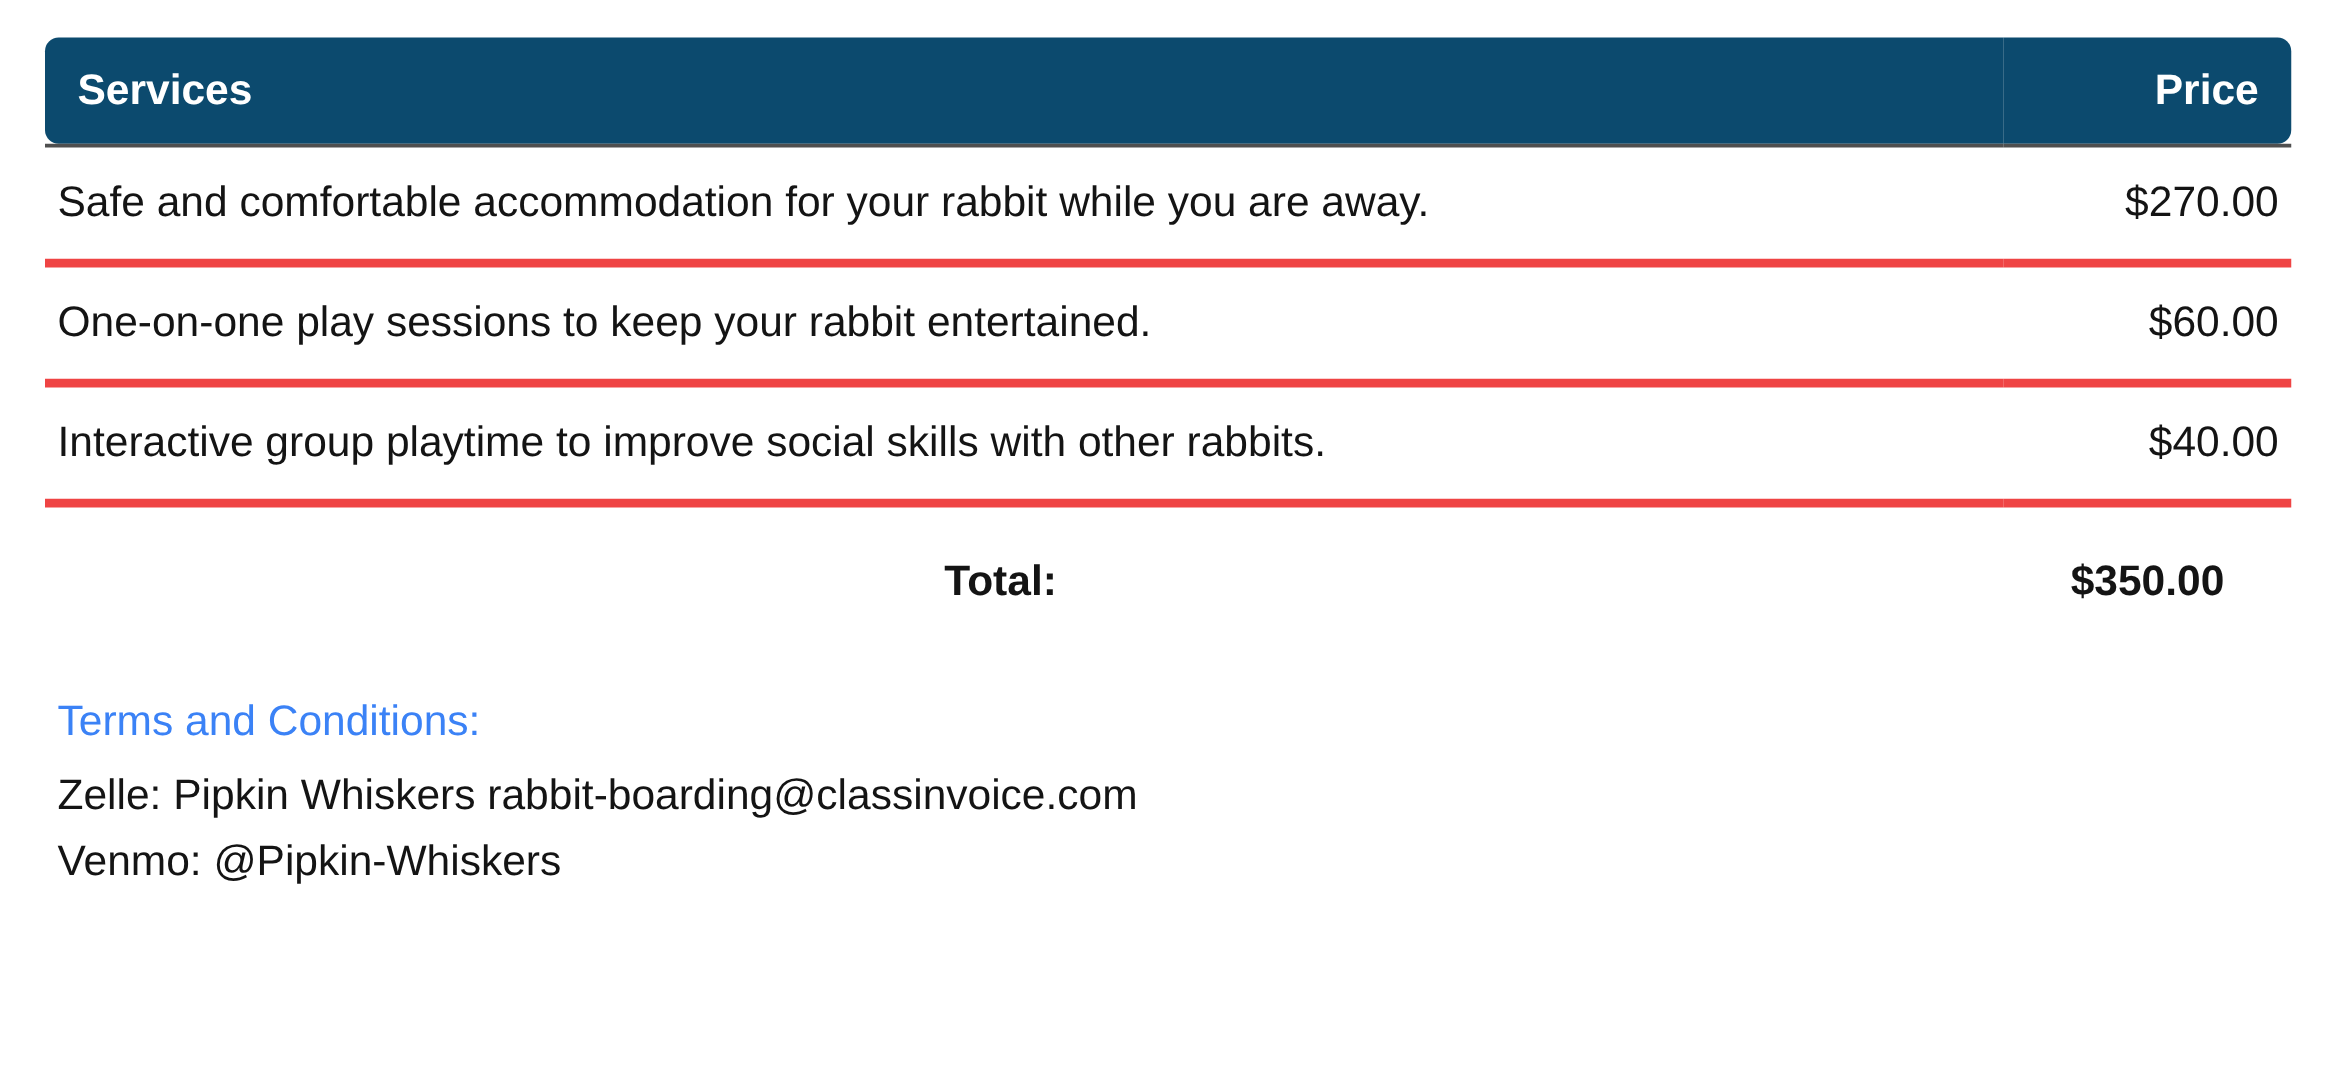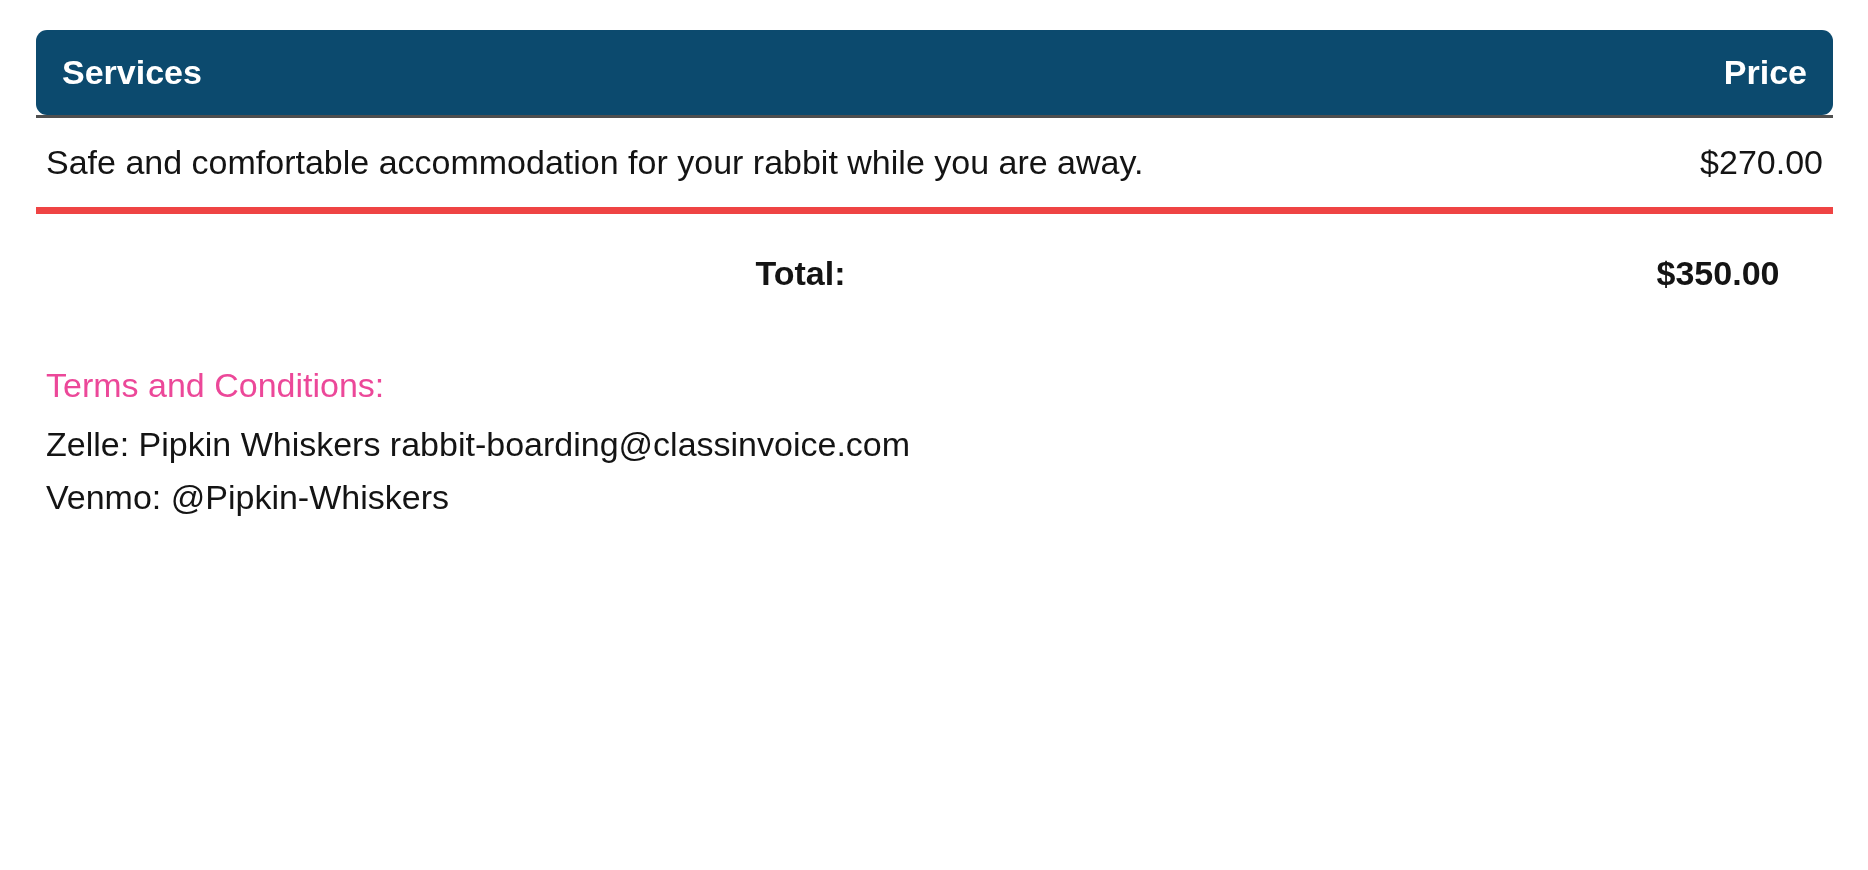--- a/index.html
+++ b/index.html
@@ -70,21 +70,21 @@
     text-align: right;
     padding-right: 48px;
     white-space: nowrap;
   }
   .terms {
     margin: 42px 35px 0 46px;
     font-size: 34px;
     line-height: 53px;
   }
   .terms-title {
-    color: #ec4899;
+    color: #3b82f6;
     margin-bottom: 6px;
   }
   .terms-line {
     color: #141414;
   }
 </style>
 </head>
 <body>
 
 <div class="invoice">
@@ -95,21 +95,29 @@
         <th class="svc-h">Services</th>
         <th class="price-h">Price</th>
       </tr>
     </thead>
     <tbody id="rows-body">
   <tr>
     <td class="svc">Safe and comfortable accommodation for your rabbit while you are away.</td>
     <td class="price">$270.00</td>
   </tr>
 
+  <tr>
+    <td class="svc">One-on-one play sessions to keep your rabbit entertained.</td>
+    <td class="price">$60.00</td>
+  </tr>
 
+  <tr>
+    <td class="svc">Interactive group playtime to improve social skills with other rabbits.</td>
+    <td class="price">$40.00</td>
+  </tr>
 
 </tbody>
     <tbody class="total-body">
       <tr class="total-row">
         <td class="total-label">Total:</td>
         <td class="price total-value">$350.00</td>
       </tr>
     </tbody>
   </table>
 

